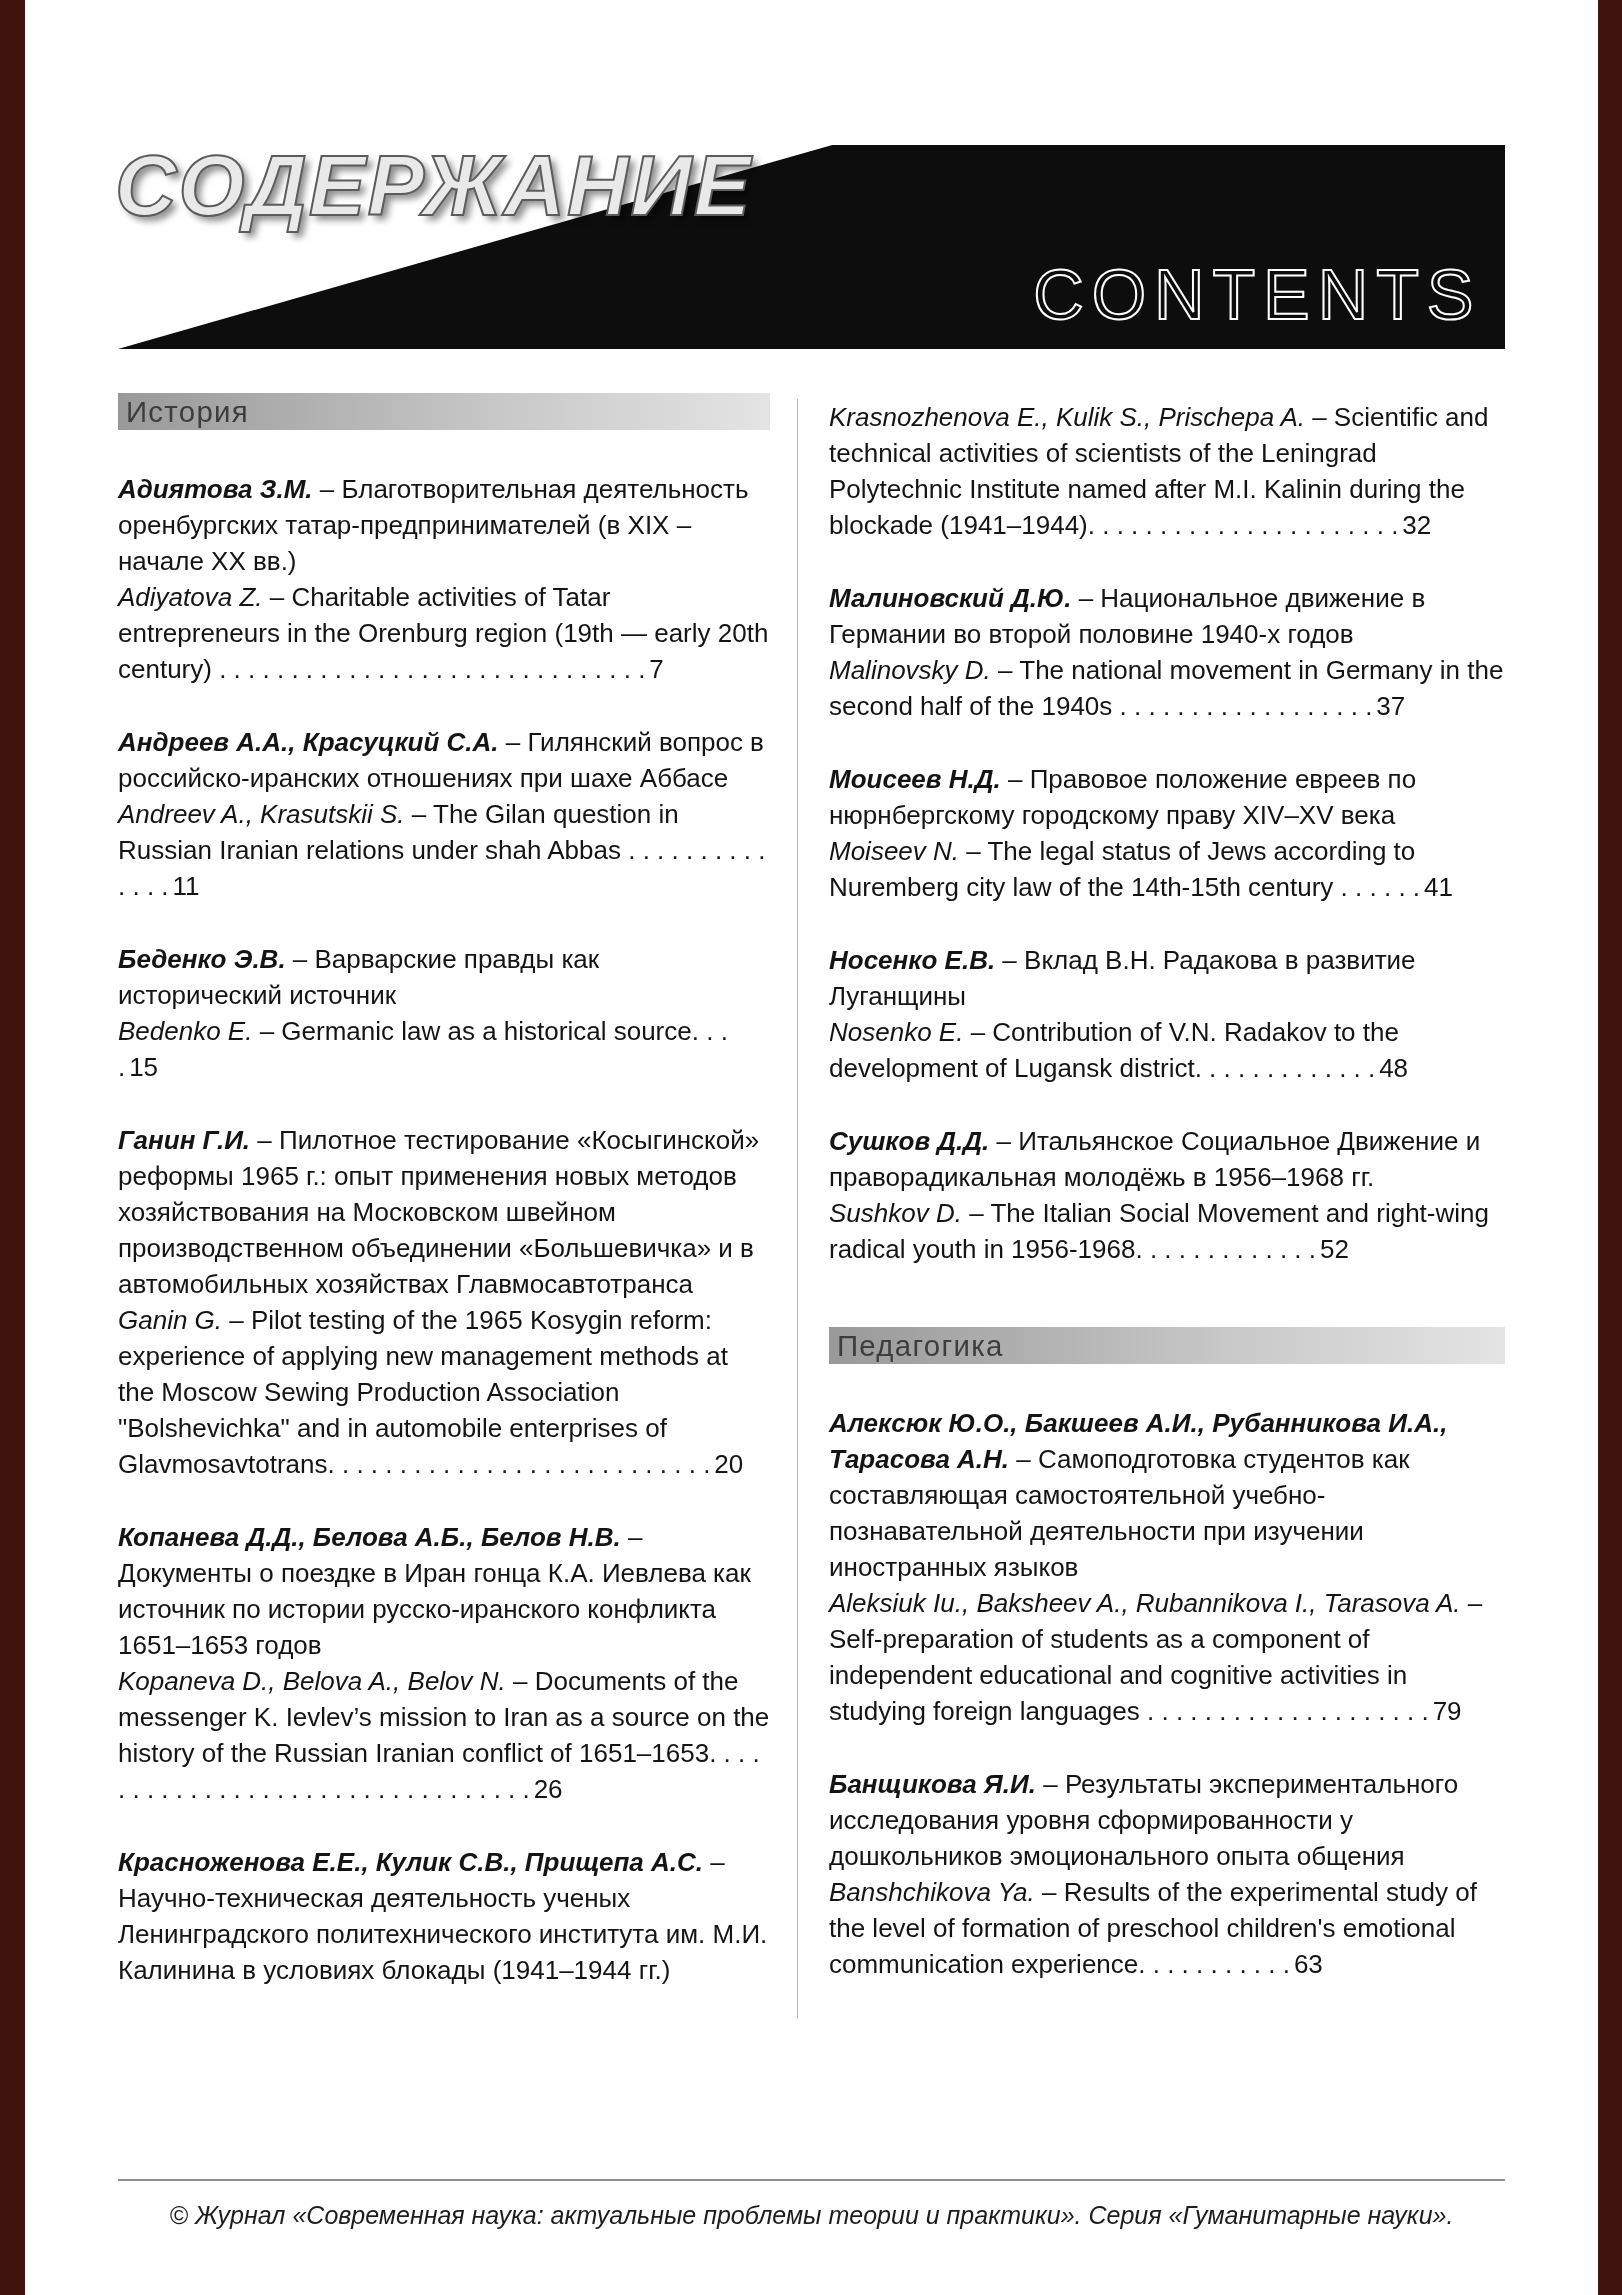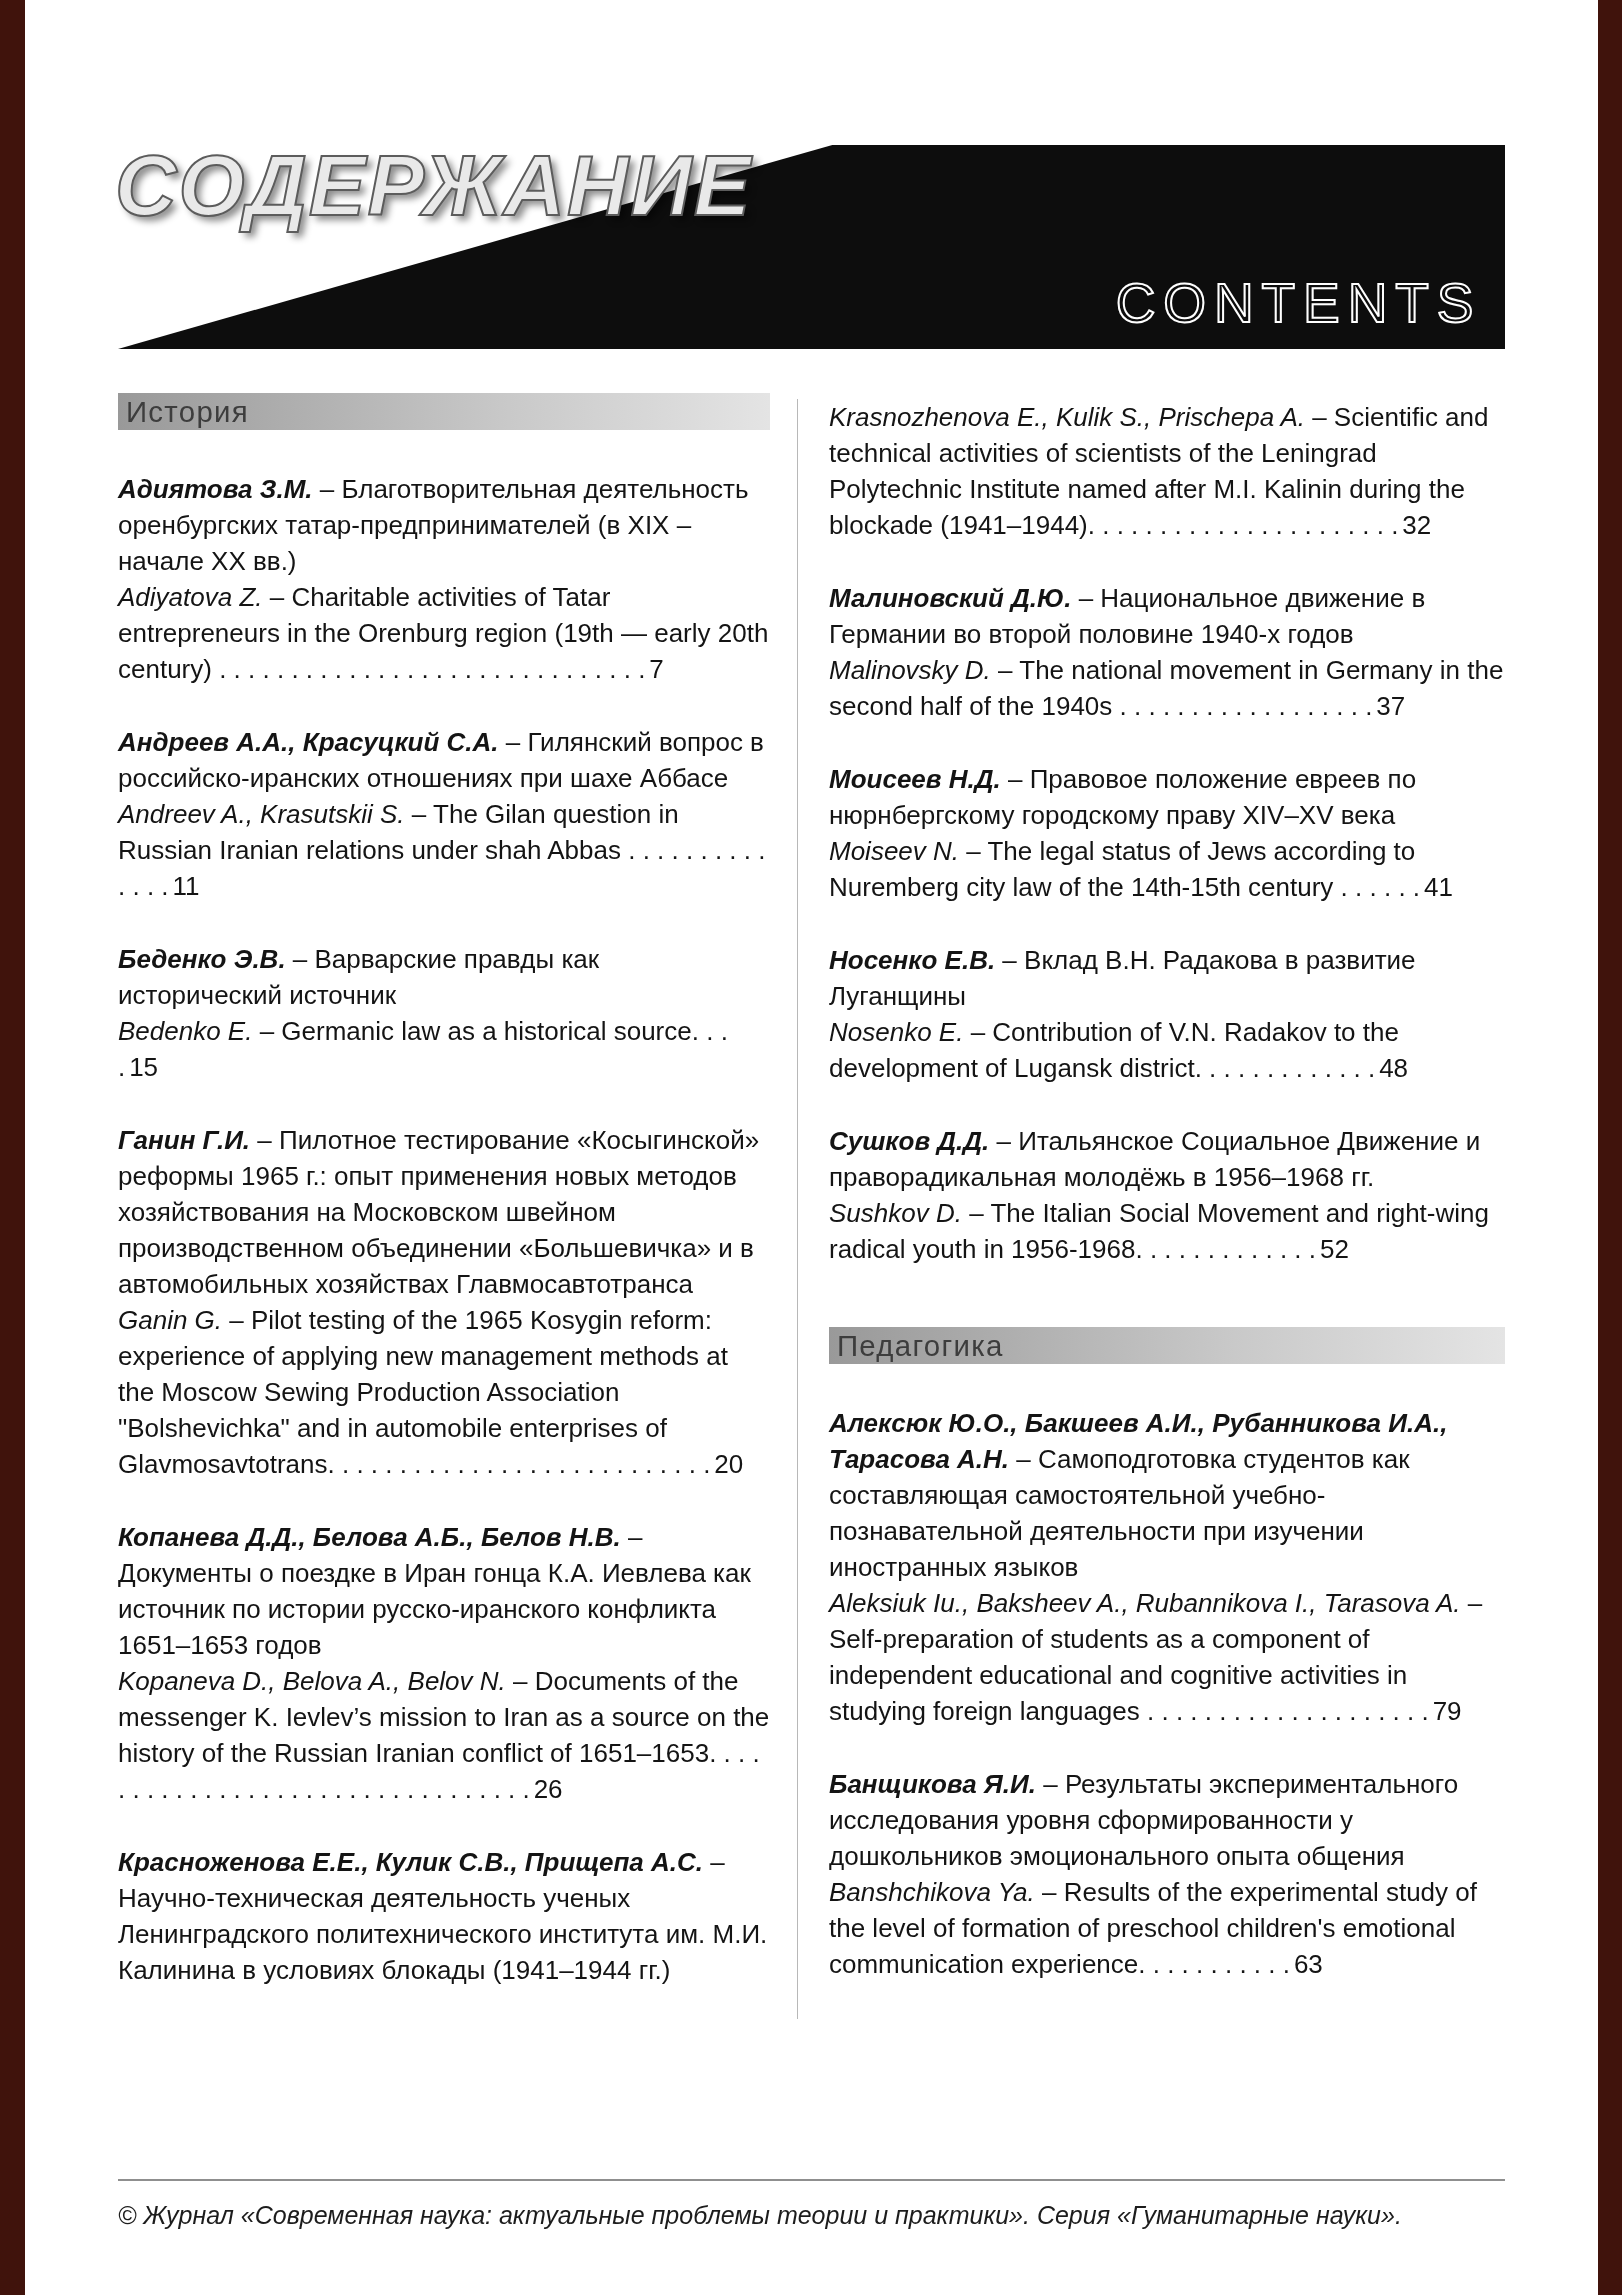--- a/index.html
+++ b/index.html
@@ -27,21 +27,21 @@
     font-size:85px; font-weight:700; letter-spacing:2px;
     color:#cfcfcf;
     text-shadow:5.2px 4.6px 7.9px rgba(0,0,0,0.45);
     z-index:3; white-space:nowrap;font-style:italic;
   }
   @supports (-webkit-text-stroke: 1px black) {
     .title-ru { color:#e9e9e9; -webkit-text-stroke:2px #5c5c5c; }
   }
   .title-en {
     position:absolute; right:23.6px; bottom:14.4px;
-    font-size:55px; font-weight:400; letter-spacing:7.9px;
+    font-size:70px; font-weight:400; letter-spacing:7.9px;
     color:#ffffff; white-space:nowrap;
   }
   @supports (-webkit-text-stroke: 1px black) {
     .title-en { color:transparent; -webkit-text-stroke:2px #ffffff; }
   }
 
   
   .columns {
     position:absolute; left:118px; top:393px; width:1387px;
     display:flex; align-items:center;
@@ -62,21 +62,21 @@
   .entry p { margin:0; }
   .ru-authors { font-weight:700; font-style:italic; }
   .en-authors { font-style:italic; }
   .dots { color:#141414; }
   .pg { padding-left:3.9px;margin-top:20px; }
 
   
   .footer {
     position:absolute; left:118px; top:2179px; width:1387px;
     border-top:2px solid #8f8f8f;
-    padding-top:19.6px; 
+    padding-top:19.6px; text-align:center;
   }
   .footer-text { font-style:italic; font-size:25px; color:#1c1c1c; }
 </style>
 </head>
 <body>
 
 <div class="sheet">
 
   <div class="edge left"></div>
   <div class="edge right"></div>

